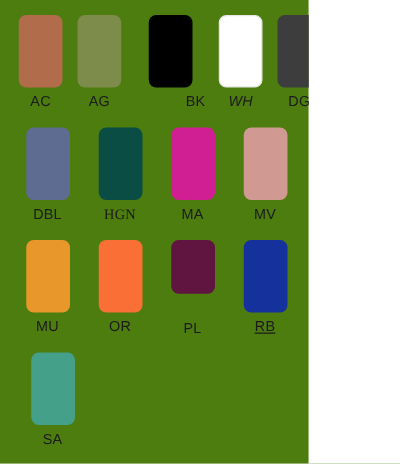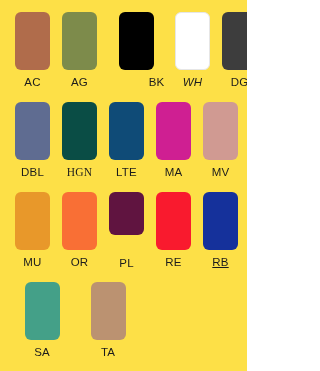--- a/index.html
+++ b/index.html
@@ -55,21 +55,21 @@
     line-height: 13px;
     color: #1c1c1c;
     letter-spacing: 0.2px;
     text-align: center;
     white-space: nowrap;
   }
 </style>
 </head>
 <body>
 
-<div id="palette" style="background: #fde047;">
+<div id="palette" style="background: #4d7c0f;">
     <div class="swatch-row">
       <div class="swatch-cell">
         <div class="swatch-chip" style="background: rgb(176, 108, 75);"></div>
         <div class="swatch-label" style="color: rgb(28, 28, 28);">AC</div>
       </div>
       <div class="swatch-cell">
         <div class="swatch-chip" style="background: rgb(125, 139, 75);"></div>
         <div class="swatch-label" style="color: rgb(28, 28, 28);">AG</div>
       </div>
       <div class="swatch-cell">
@@ -88,24 +88,20 @@
     <div class="swatch-row">
       <div class="swatch-cell">
         <div class="swatch-chip" style="background: rgb(95, 108, 145);"></div>
         <div class="swatch-label" style="color: rgb(28, 28, 28);">DBL</div>
       </div>
       <div class="swatch-cell">
         <div class="swatch-chip" style="background: rgb(10, 77, 69);"></div>
         <div class="swatch-label" style="color: rgb(28, 28, 28); font-family: Liberation Serif, serif;">HGN</div>
       </div>
       <div class="swatch-cell">
-        <div class="swatch-chip" style="background: rgb(15, 75, 119);"></div>
-        <div class="swatch-label" style="color: rgb(28, 28, 28);">LTE</div>
-      </div>
-      <div class="swatch-cell">
         <div class="swatch-chip" style="background: rgb(207, 31, 146);"></div>
         <div class="swatch-label" style="color: rgb(28, 28, 28);">MA</div>
       </div>
       <div class="swatch-cell">
         <div class="swatch-chip" style="background: rgb(208, 154, 146);"></div>
         <div class="swatch-label" style="color: rgb(28, 28, 28);">MV</div>
       </div>
     </div>
     <div class="swatch-row">
       <div class="swatch-cell">
@@ -114,31 +110,23 @@
       </div>
       <div class="swatch-cell">
         <div class="swatch-chip" style="background: rgb(249, 111, 53);"></div>
         <div class="swatch-label" style="color: rgb(28, 28, 28);">OR</div>
       </div>
       <div class="swatch-cell">
         <div class="swatch-chip" style="background: rgb(96, 20, 64);"></div>
         <div class="swatch-label" style="color: rgb(28, 28, 28); margin-top: 22px;">PL</div>
       </div>
       <div class="swatch-cell">
-        <div class="swatch-chip" style="background: rgb(249, 26, 46);"></div>
-        <div class="swatch-label" style="color: rgb(28, 28, 28);">RE</div>
-      </div>
-      <div class="swatch-cell">
         <div class="swatch-chip" style="background: rgb(21, 49, 155);"></div>
         <div class="swatch-label" style="color: rgb(28, 28, 28); text-decoration: underline;">RB</div>
       </div>
     </div>
     <div class="swatch-row">
       <div class="swatch-cell">
         <div class="swatch-chip" style="background: rgb(68, 160, 136);"></div>
         <div class="swatch-label" style="color: rgb(28, 28, 28);">SA</div>
       </div>
-      <div class="swatch-cell">
-        <div class="swatch-chip" style="background: rgb(187, 146, 113);"></div>
-        <div class="swatch-label" style="color: rgb(28, 28, 28);">TA</div>
-      </div>
     </div>
   </div>
 
 </body></html>

